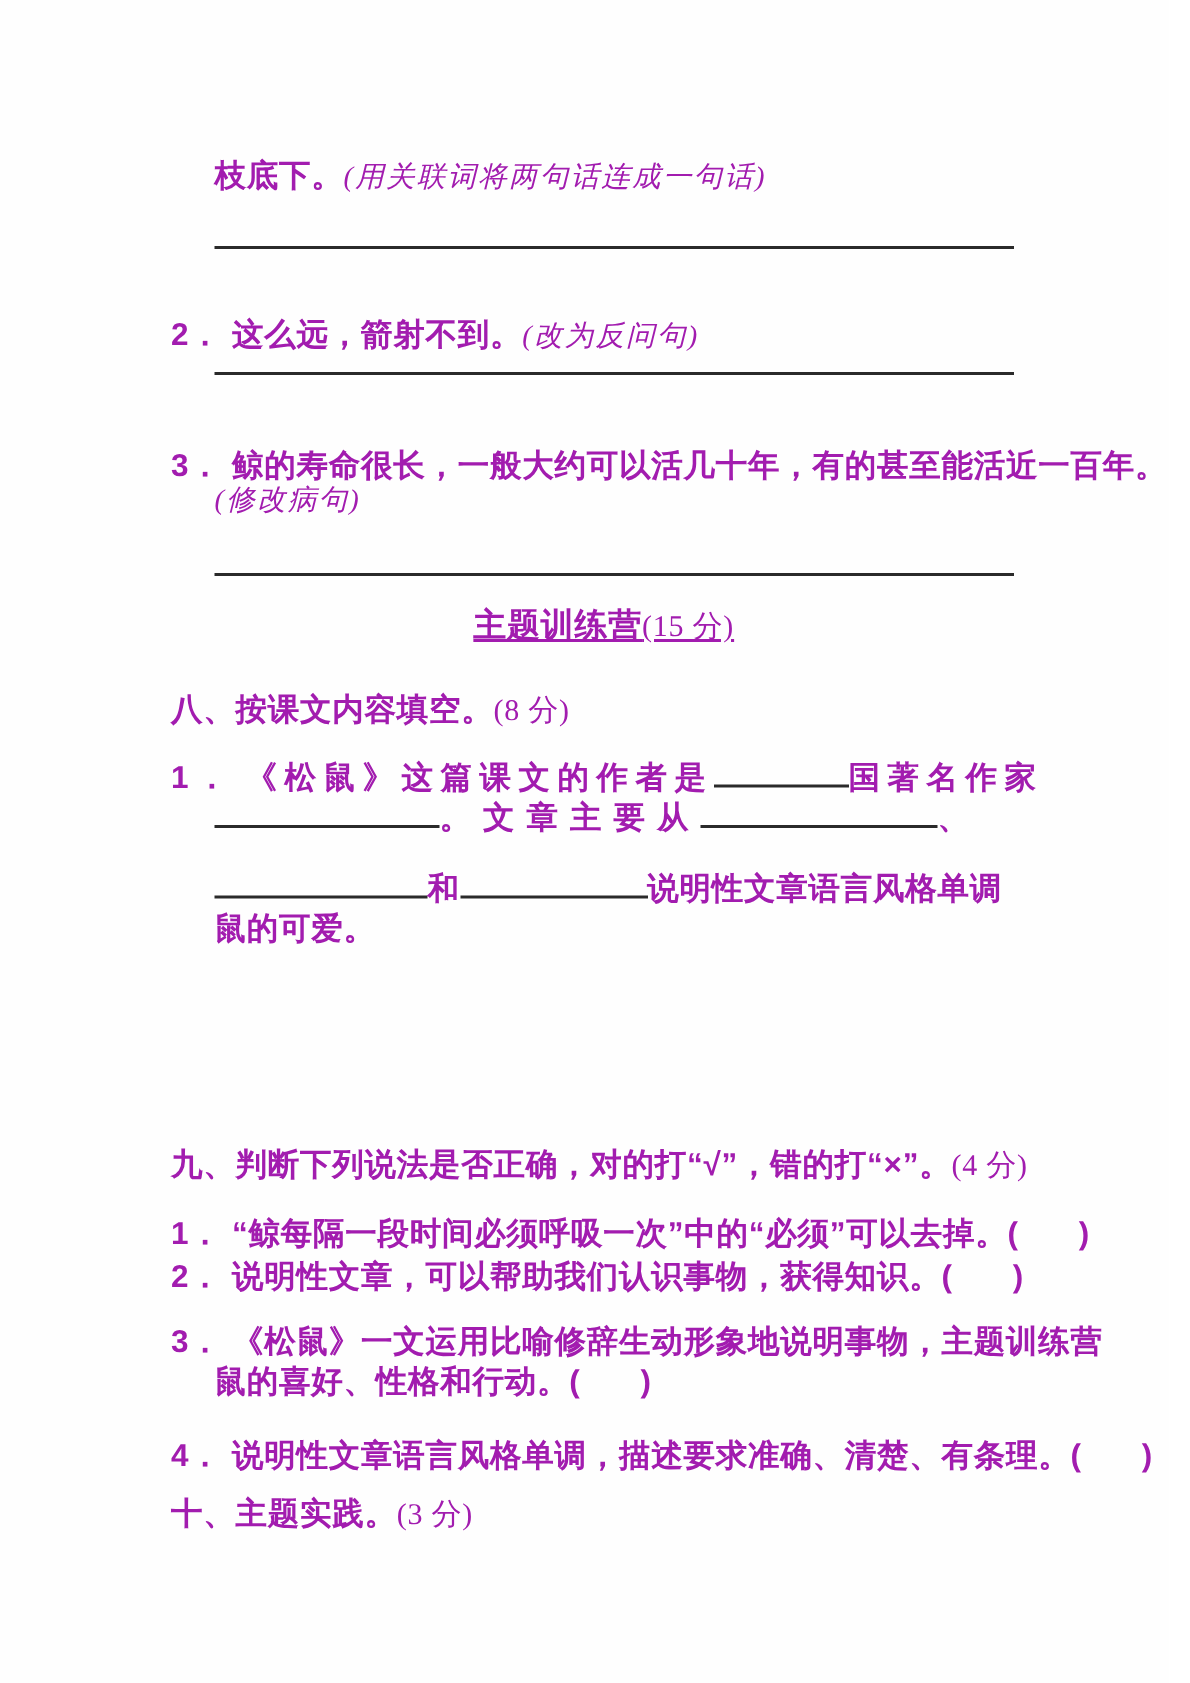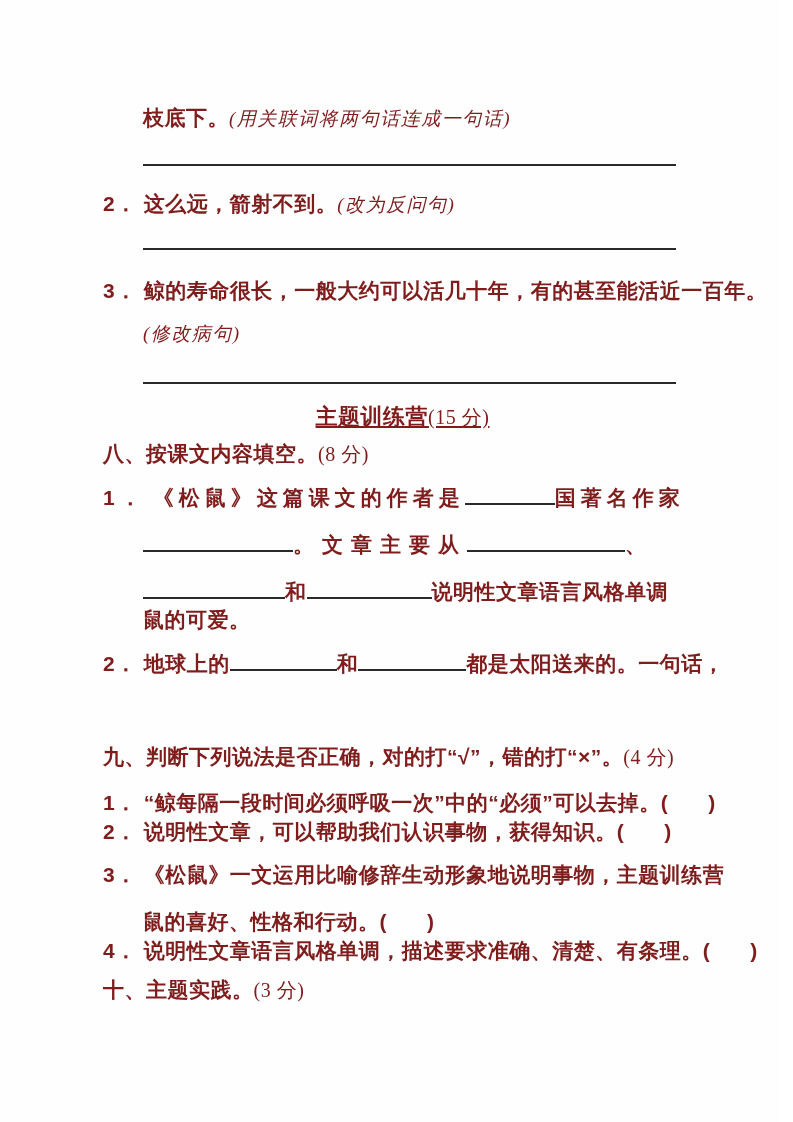--- a/index.html
+++ b/index.html
@@ -2,33 +2,33 @@
 <html><head>
 <meta charset="utf-8">
 <style>
   html, body { margin: 0; padding: 0; background: #ffffff; }
   .page {
     position: relative;
     width: 779px;
     height: 1122px;
     background: #fefefe;
     font-family: "Liberation Sans", sans-serif;
-    color: #7f1d1d;
+    color: #a21caf;
     overflow: hidden;
   }
   .line {
     position: absolute;
     white-space: nowrap;
     font-size: 21px;
     line-height: 27px;
     font-weight: 600;
     letter-spacing: 0.5px;
   }
   .indent { left: 143px; }
-  .margin { left: 103px; }
+  .margin { left: 114px; margin-top: 20px; }
   .num { display: inline-block; margin-right: 7px; }
   .hint {
     font-family: "Liberation Serif", serif;
     font-style: italic;
     font-weight: 400;
     font-size: 19px;
     letter-spacing: 1.5px;
   }
   .score {
     font-family: "Liberation Serif", serif;
@@ -100,23 +100,20 @@
   <div class="line indent sp8" style="top:530px">
     <span class="blank" style="width:150px"></span><span>。文章主要从</span><span class="blank" style="width:158px"></span><span>、</span>
   </div>
   <div class="line indent" style="top:577px">
     <span class="blank" style="width:142px"></span><span>和</span><span class="blank" style="width:125px"></span><span>说明性文章语言风格单调</span>
   </div>
   <div class="line indent" style="top:606px">
     <span>鼠的可爱。</span>
   </div>
 
-  <div class="line margin" style="top:649px">
-    <span class="num">2．</span><span>地球上的</span><span class="blank" style="width:107px"></span><span>和</span><span class="blank" style="width:108px"></span><span>都是太阳送来的。一句话，</span>
-  </div>
 
   <div class="line margin header" style="top:743px">
     <span>九、</span><span>判断下列说法是否正确，对的打“√”，错的打“×”。</span><span class="score">(4 分)</span>
   </div>
 
   <div class="line margin" style="top:789px">
     <span class="num">1．</span><span>“鲸每隔一段时间必须呼吸一次”中的“必须”可以去掉。</span><span><span>(</span><span class="paren-gap"></span><span>)</span></span>
   </div>
   <div class="line margin" style="top:818px">
     <span class="num">2．</span><span>说明性文章，可以帮助我们认识事物，获得知识。</span><span><span>(</span><span class="paren-gap"></span><span>)</span></span>

